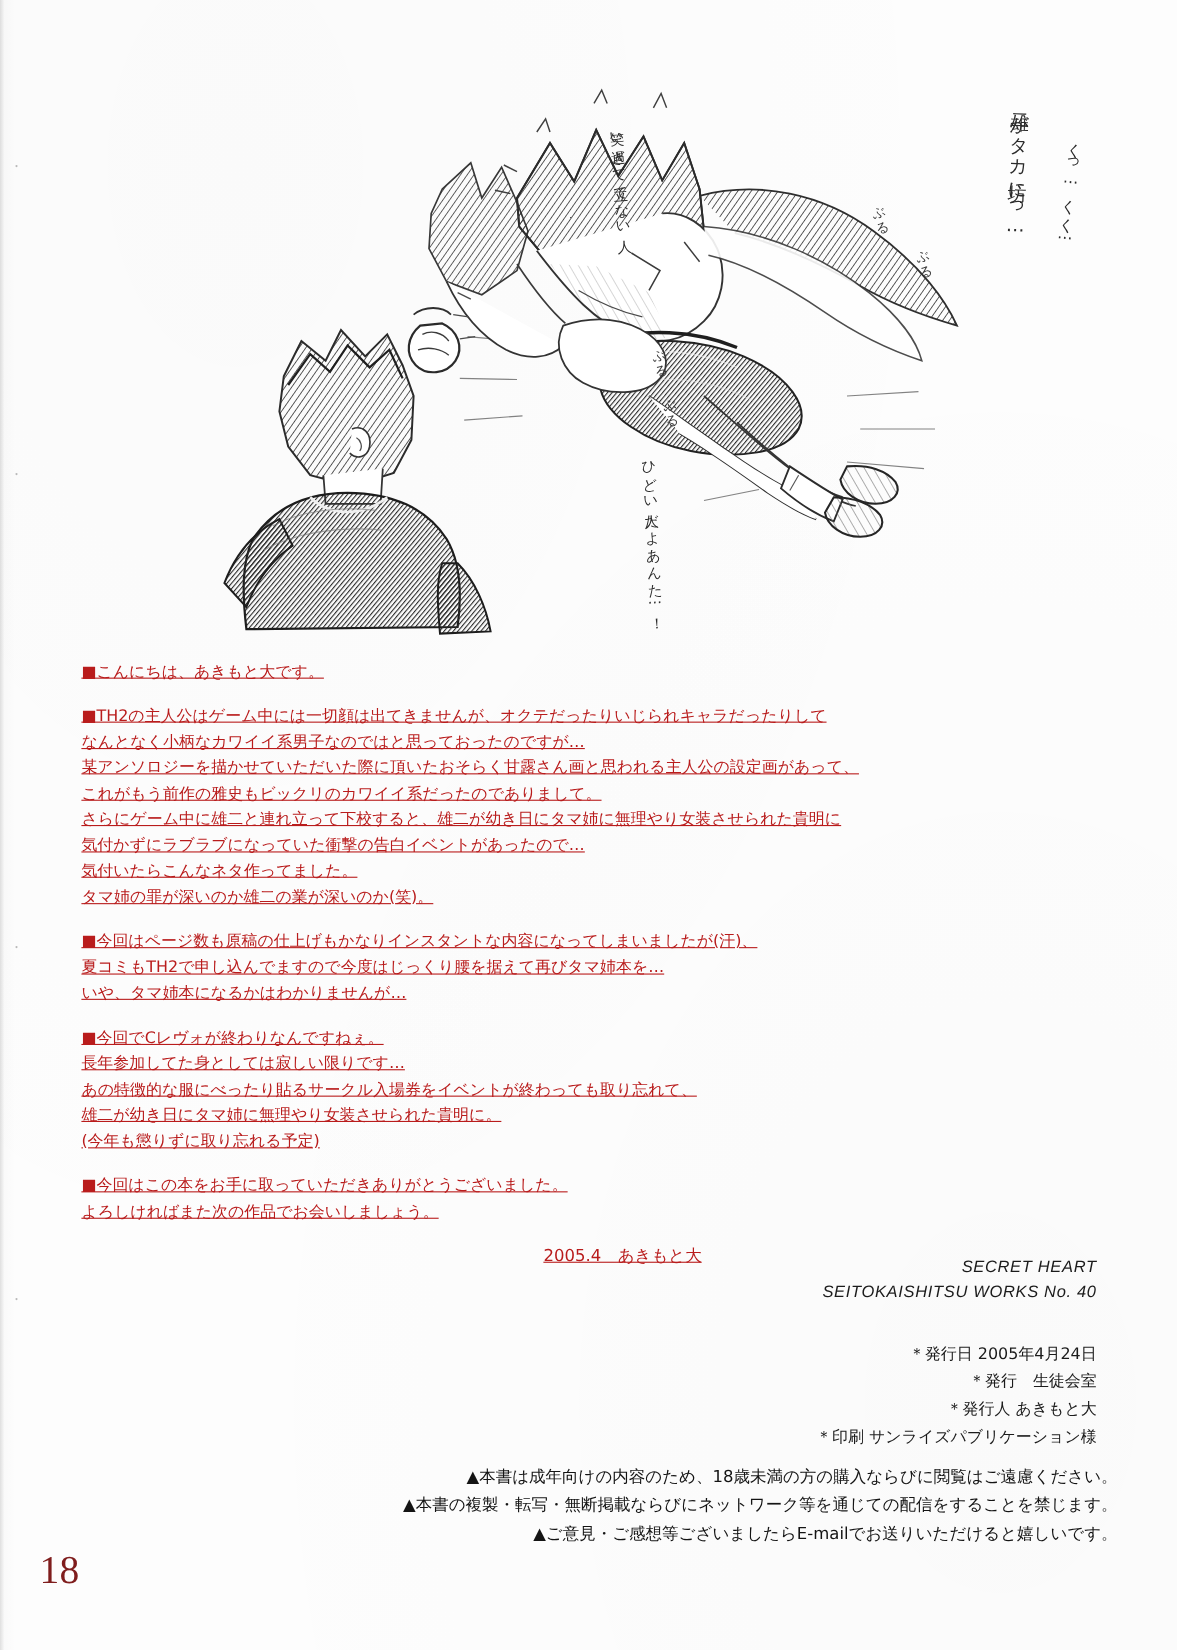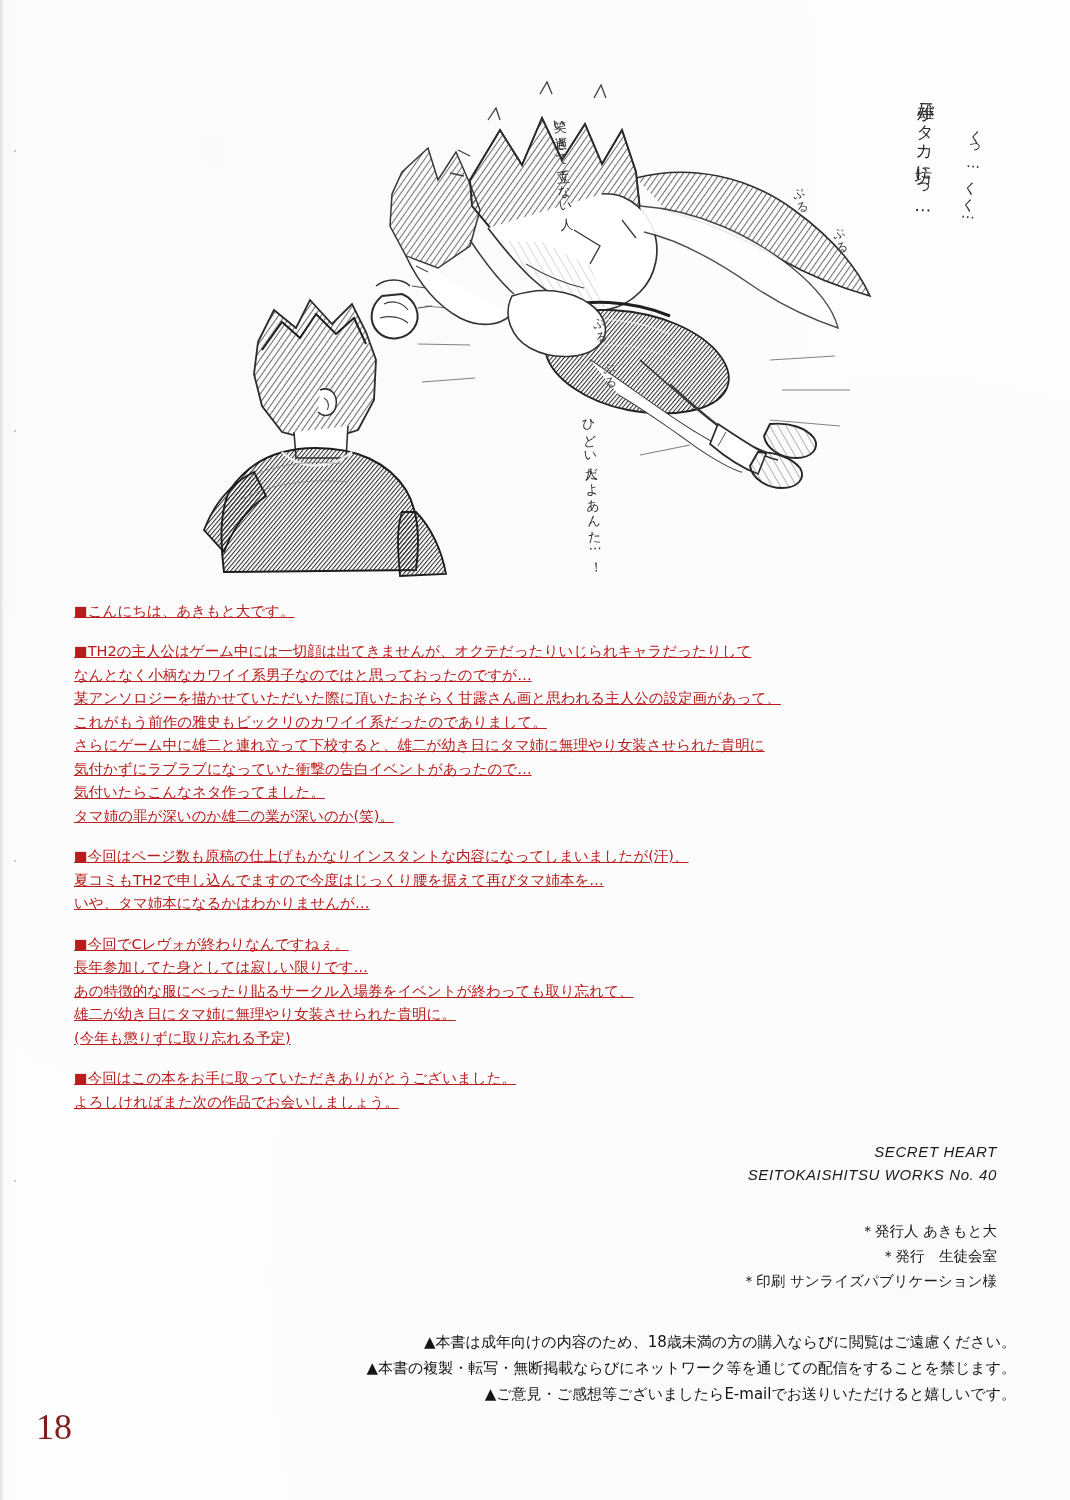--- a/index.html
+++ b/index.html
@@ -300,30 +300,32 @@
     <p style="white-space:pre-line">■今回はページ数も原稿の仕上げもかなりインスタントな内容になってしまいましたが(汗)、
 夏コミもTH2で申し込んでますので今度はじっくり腰を据えて再びタマ姉本を…
 いや、タマ姉本になるかはわかりませんが…</p>
     <p style="white-space:pre-line">■今回でCレヴォが終わりなんですねぇ。
 長年参加してた身としては寂しい限りです…
 あの特徴的な服にべったり貼るサークル入場券をイベントが終わっても取り忘れて、
 雄二が幼き日にタマ姉に無理やり女装させられた貴明に。
 (今年も懲りずに取り忘れる予定)</p>
     <p style="white-space:pre-line" class="tight">■今回はこの本をお手に取っていただきありがとうございました。
 よろしければまた次の作品でお会いしましょう。</p>
+    <p class="sign">2005.4　あきもと大</p>
   </div>
 
   <div class="colophon">
     <div class="title-en">
       <div>SECRET HEART</div>
       <div>SEITOKAISHITSU WORKS No. 40</div>
     </div>
     <div class="pub">
+      <div>＊発行日 2005年4月24日</div>
+      <div>＊発行　生徒会室</div>
       <div>＊発行人 あきもと大</div>
-      <div>＊発行　生徒会室</div>
       <div>＊印刷 サンライズパブリケーション様</div>
     </div>
   </div>
 
   <div class="warnings">
     <div>▲本書は成年向けの内容のため、18歳未満の方の購入ならびに閲覧はご遠慮ください。</div>
     <div>▲本書の複製・転写・無断掲載ならびにネットワーク等を通じての配信をすることを禁じます。</div>
     <div>▲ご意見・ご感想等ございましたらE-mailでお送りいただけると嬉しいです。</div>
   </div>
 

